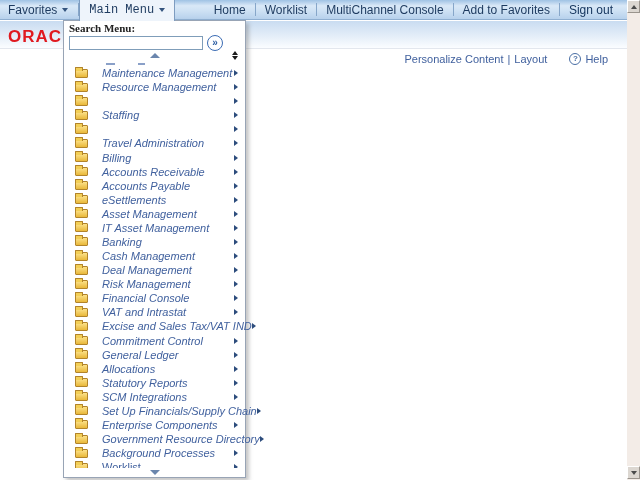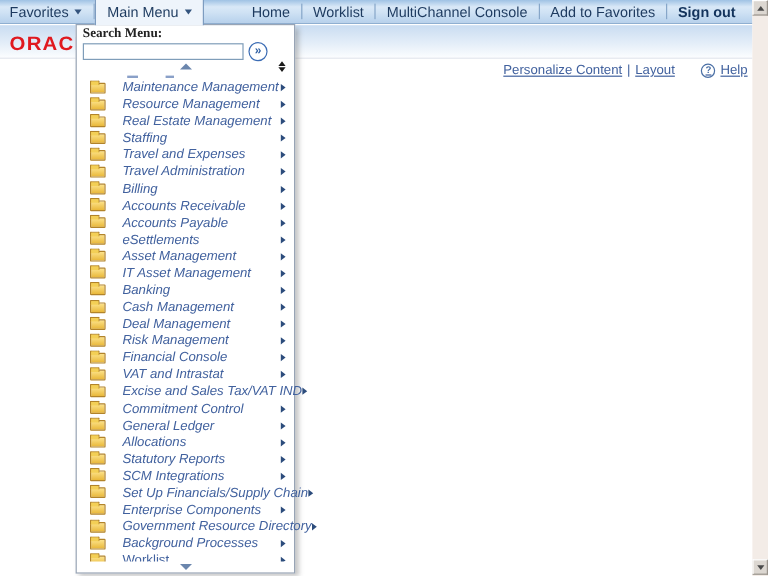--- a/index.html
+++ b/index.html
@@ -12,43 +12,43 @@
     background:linear-gradient(#9fc2e4 0%, #d9e8f7 30%, #cfe2f4 55%, #b7d1ec 100%);
     border-bottom:1px solid #8fafd1;
     display:flex; align-items:center; font-size:12px; color:#1d3a5f;
   }
   .fav-item { display:flex; align-items:center; gap:5px; padding:0 10px 0 8px; height:100%; cursor:pointer; }
   .bar-divider { width:1px; height:13px; background:#86a6c9; }
   .main-menu-tab {
     position:relative; display:flex; align-items:center; gap:5px;
     height:21px; margin-bottom:-1px; padding:0 9px;
     background:#eef4fb; border-left:1px solid #7d9cc0; border-right:1px solid #7d9cc0;
-    cursor:pointer; z-index:11;
+    cursor:pointer; z-index:11;font-family:Liberation Mono, monospace;
   }
   .caret { width:0; height:0; border-left:3px solid transparent; border-right:3px solid transparent; border-top:4px solid #34547e; display:inline-block; }
   .bar-right { margin-left:auto; display:flex; align-items:center; gap:9px; padding-right:14px; }
   .bar-link { color:#1d3a5f; text-decoration:none; cursor:pointer; white-space:nowrap; }
-  .bar-link.bold { font-weight:bold; color:#13335c; }
+  .bar-link.bold { font-weight:normal; color:#13335c; }
 
   
   .brand-band {
     position:absolute; left:0; top:21px; width:627px; height:28px;
     background:linear-gradient(#c9dcf1 0%, #e6eff9 60%, #fbfdff 100%);
     border-bottom:1px solid #e3e7ee;
   }
   .logo {
     position:absolute; left:8px; top:6px;
     color:#e0191f; font-weight:bold; font-size:17px; letter-spacing:1px;
     transform:scaleY(0.95); white-space:nowrap;
   }
 
   
   .personalize-row {
-    position:absolute; top:53px; right:17px;
-    display:flex; align-items:flex-start; font-size:11px; color:#41619e;text-decoration:underline;
+    position:absolute; top:53px; right:32px;
+    display:flex; align-items:flex-start; font-size:11px; color:#41619e;
   }
   .p-link { color:#41619e; text-decoration:none; cursor:pointer; }
   .pipe { margin:0 4px; }
   .help-group { display:flex; align-items:center; gap:4px; margin-left:22px; }
   .help-icon {
     width:12px; height:12px; border:1px solid #4a6fa5; border-radius:50%;
     font-size:8px; font-weight:bold; line-height:10px; text-align:center; color:#4a6fa5;
   }
 
   
@@ -168,33 +168,31 @@
   </div>
 
   <div class="menu-item">
     <span class="folder"></span>
     <span class="mi-label">Resource Management</span>
     <span class="mi-arrow"></span>
   </div>
 
   <div class="menu-item">
     <span class="folder"></span>
-    <span class="mi-label">Real Estate Management</span>
     <span class="mi-arrow"></span>
   </div>
 
   <div class="menu-item">
     <span class="folder"></span>
     <span class="mi-label">Staffing</span>
     <span class="mi-arrow"></span>
   </div>
 
   <div class="menu-item">
     <span class="folder"></span>
-    <span class="mi-label">Travel and Expenses</span>
     <span class="mi-arrow"></span>
   </div>
 
   <div class="menu-item">
     <span class="folder"></span>
     <span class="mi-label">Travel Administration</span>
     <span class="mi-arrow"></span>
   </div>
 
   <div class="menu-item">

